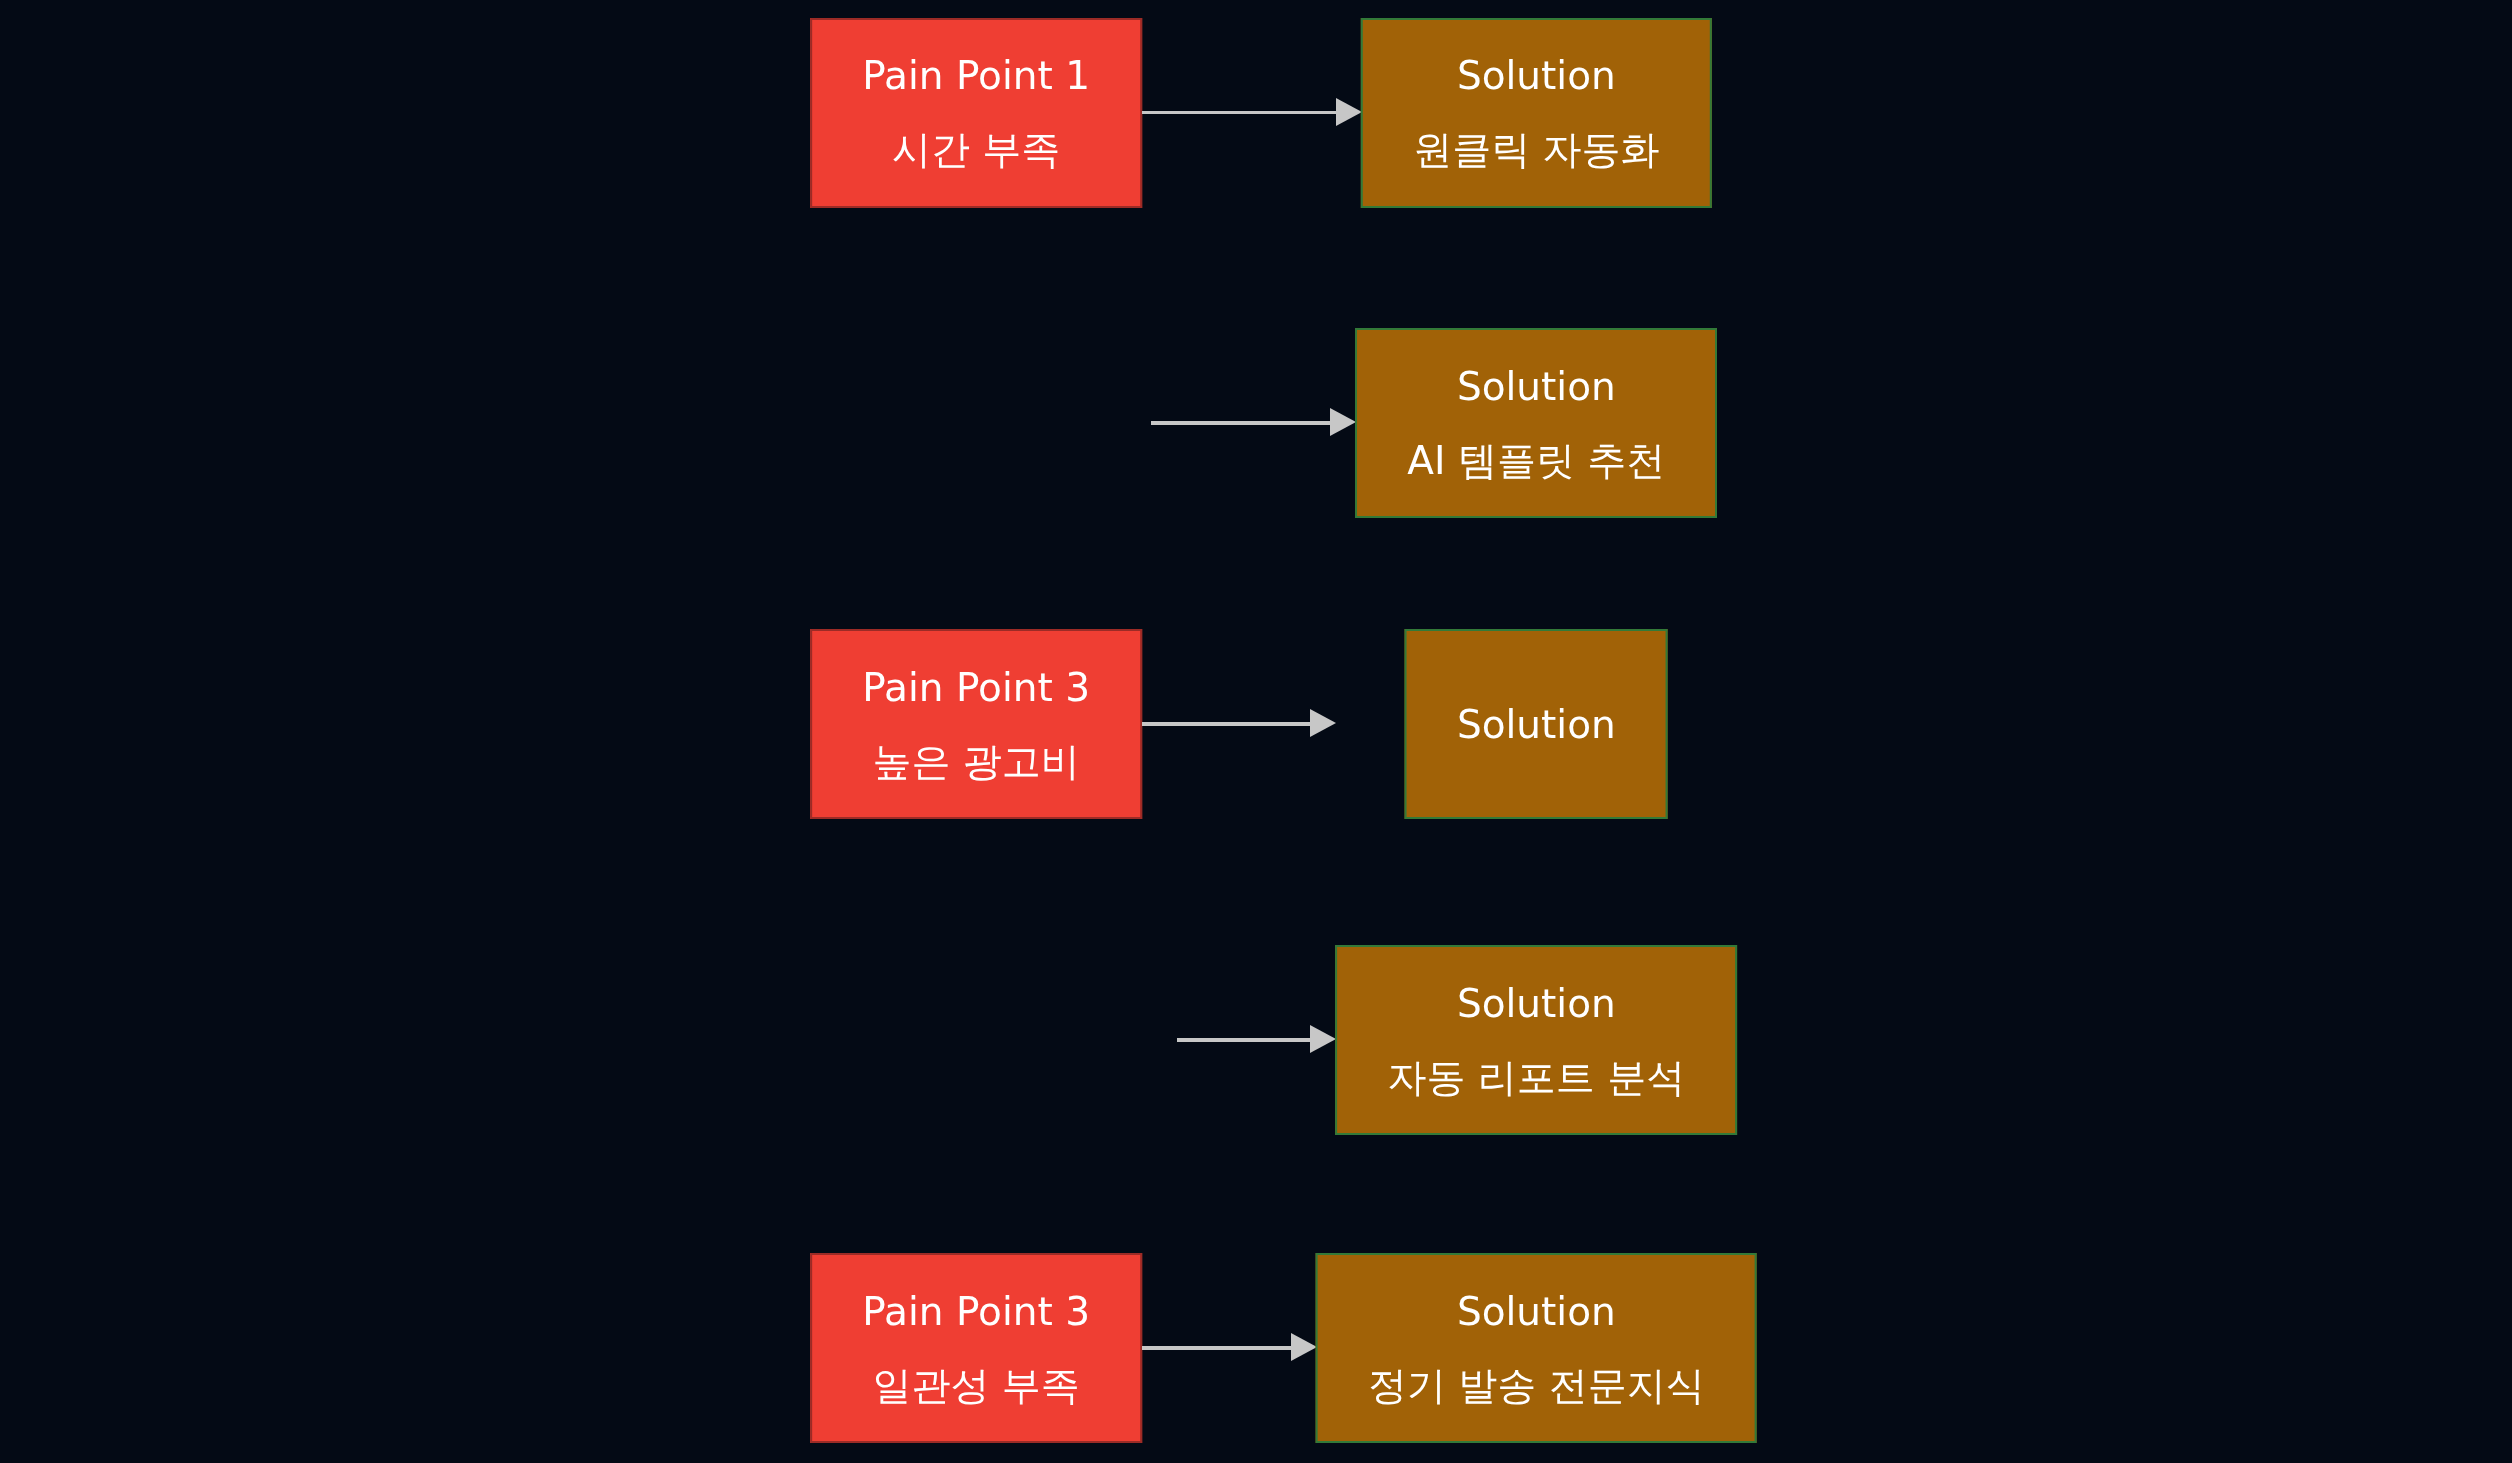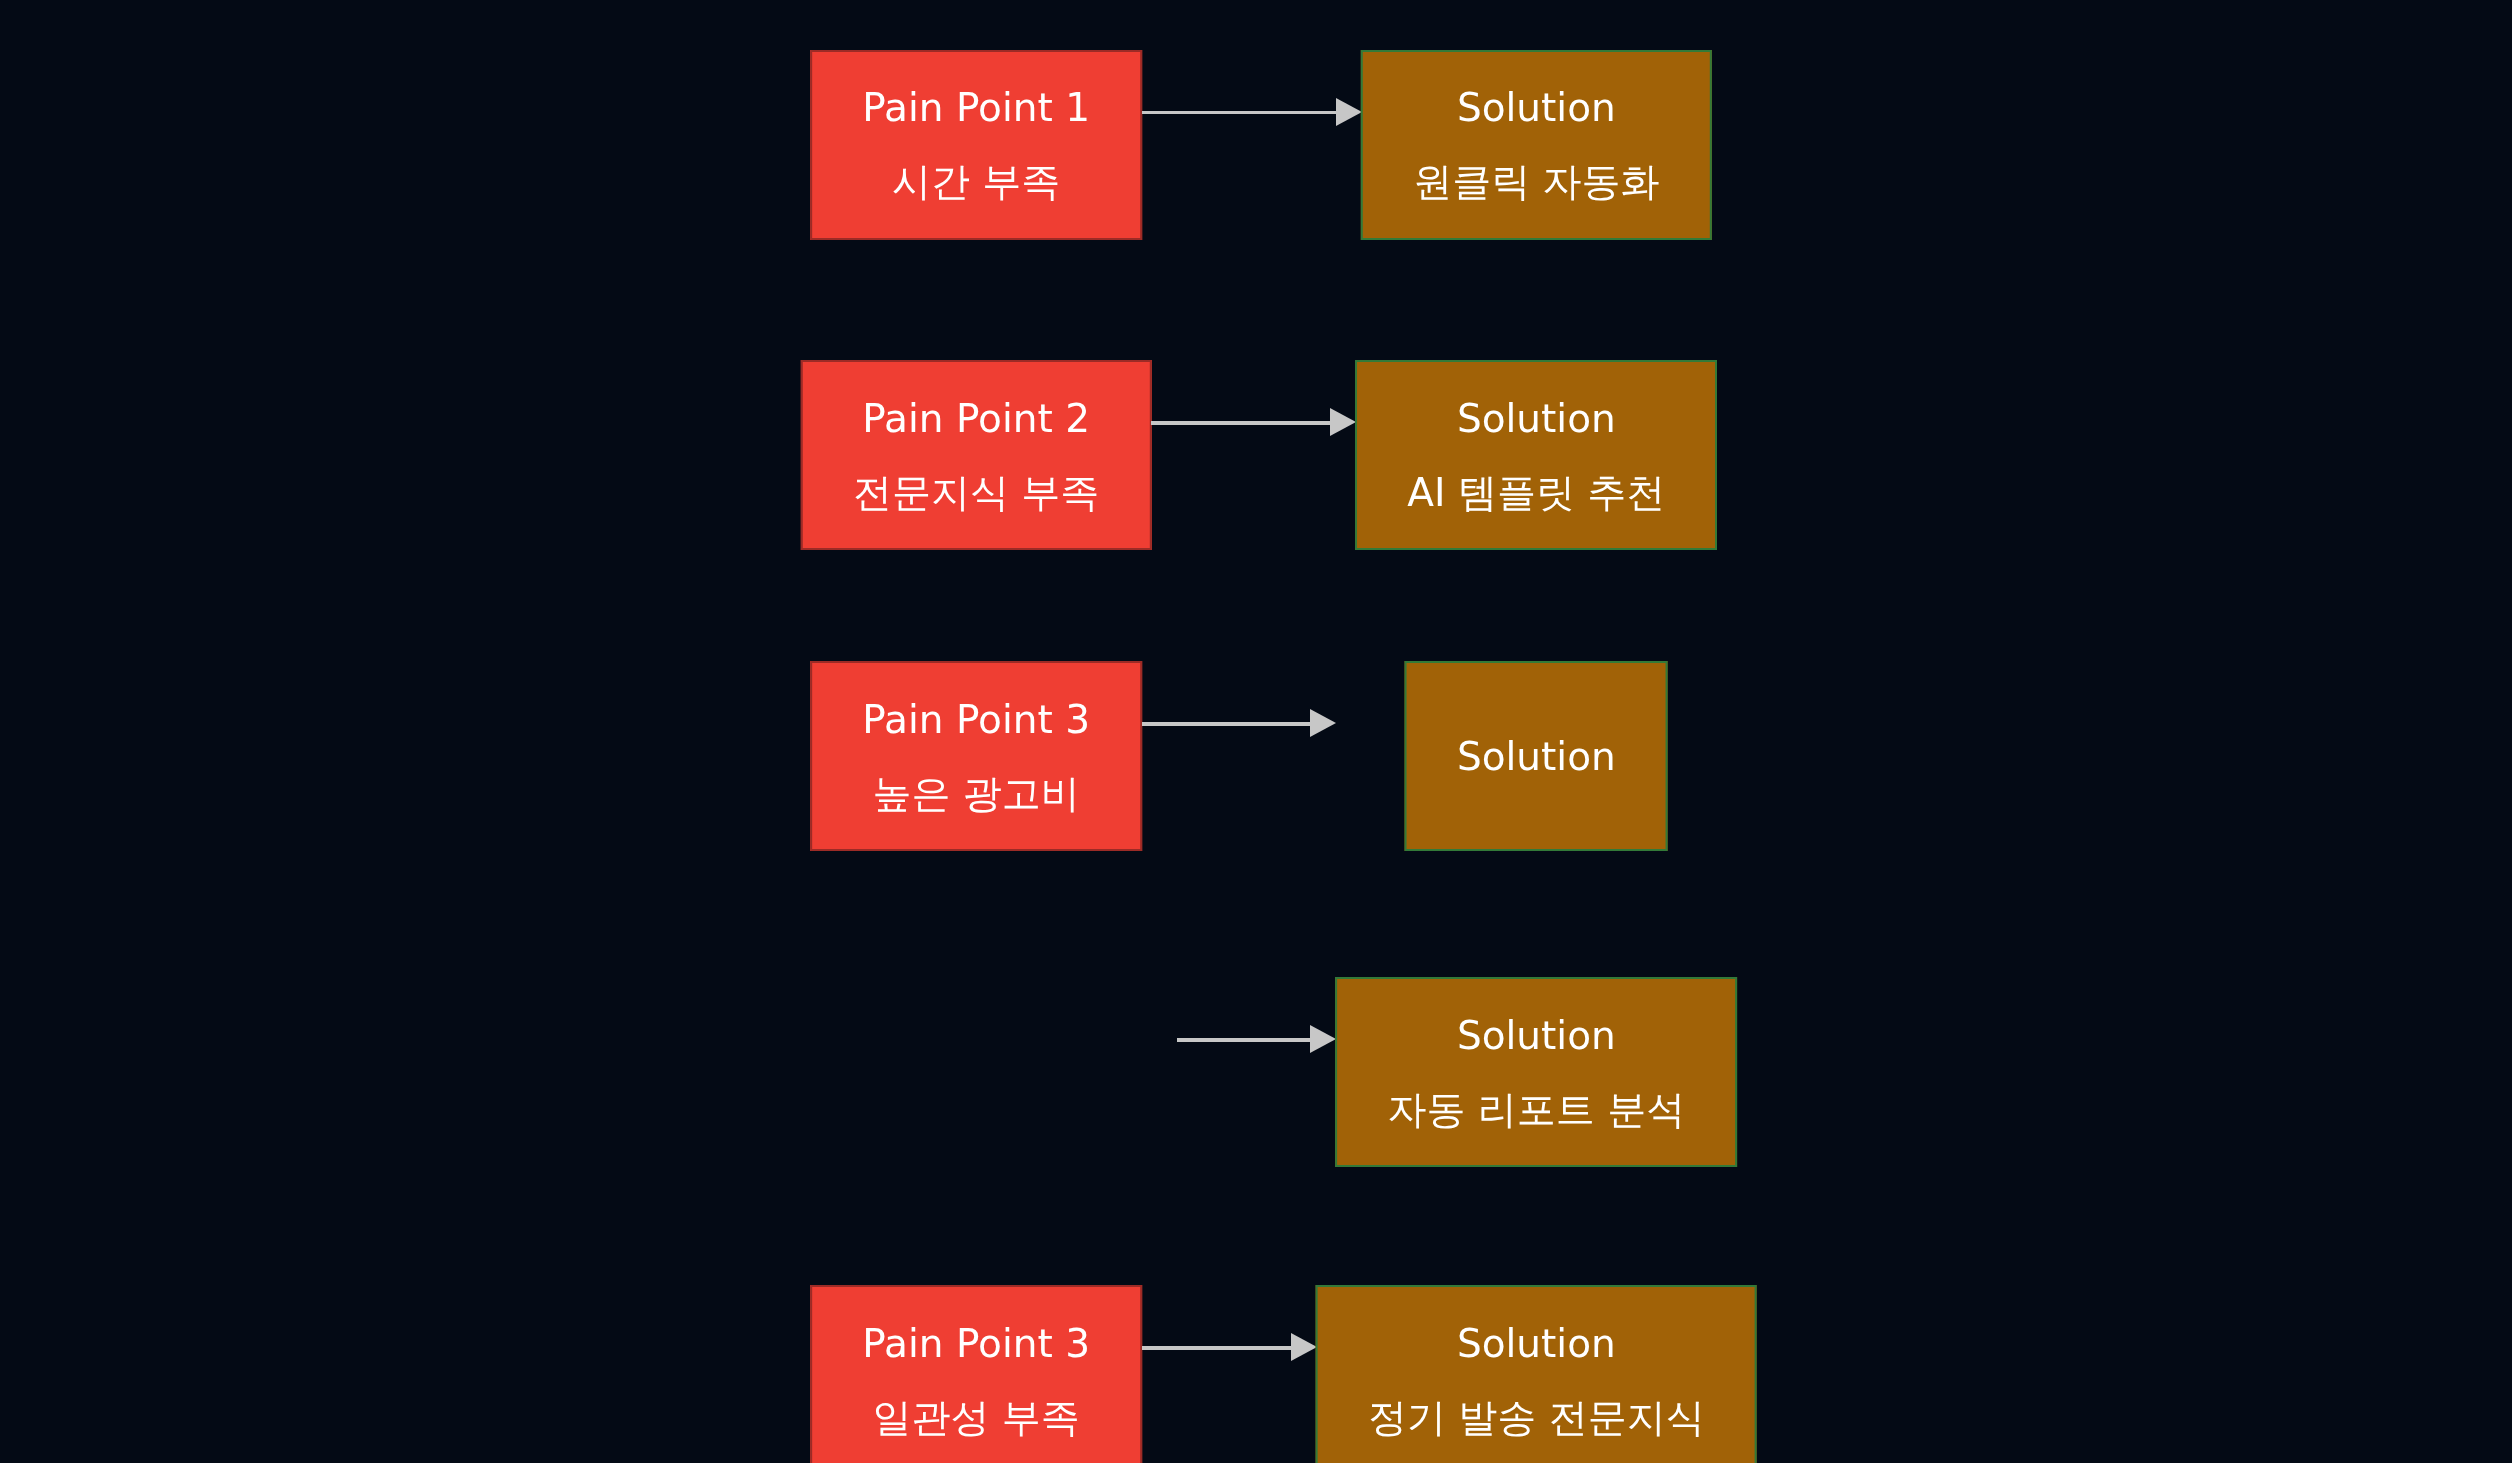--- a/index.html
+++ b/index.html
@@ -26,21 +26,20 @@
     height: 100%;
     transform: translateX(-50%);
     display: flex;
     flex-direction: column;
     justify-content: center;
     align-items: center;
     gap: 23px;
     padding: 0 50px;
     box-sizing: border-box;
     white-space: nowrap;
-    margin-top: 32px;
   }
   .node .line1, .node .line2 {
     color: #ffffff;
     font-size: 39px;
     line-height: 51px;
     text-align: center;
   }
   .pain {
     left: 38.86%;
     background: #ef3e33;
@@ -82,24 +81,20 @@
       <div class="line2">시간 부족</div>
     </div>
     <div class="arrow" style="left: 1142px; width: 194px;"></div>
     <div class="node sol">
       <div class="line1">Solution</div>
       <div class="line2">원클릭 자동화</div>
     </div>
   </div>
 
   <div class="flow-row" style="top:328px">
-    <div class="node pain">
-      <div class="line1">Pain Point 2</div>
-      <div class="line2">전문지식 부족</div>
-    </div>
     <div class="arrow" style="left: 1151px; width: 179px;"></div>
     <div class="node sol">
       <div class="line1">Solution</div>
       <div class="line2">AI 템플릿 추천</div>
     </div>
   </div>
 
   <div class="flow-row" style="top:629px">
     <div class="node pain">
       <div class="line1">Pain Point 3</div>

